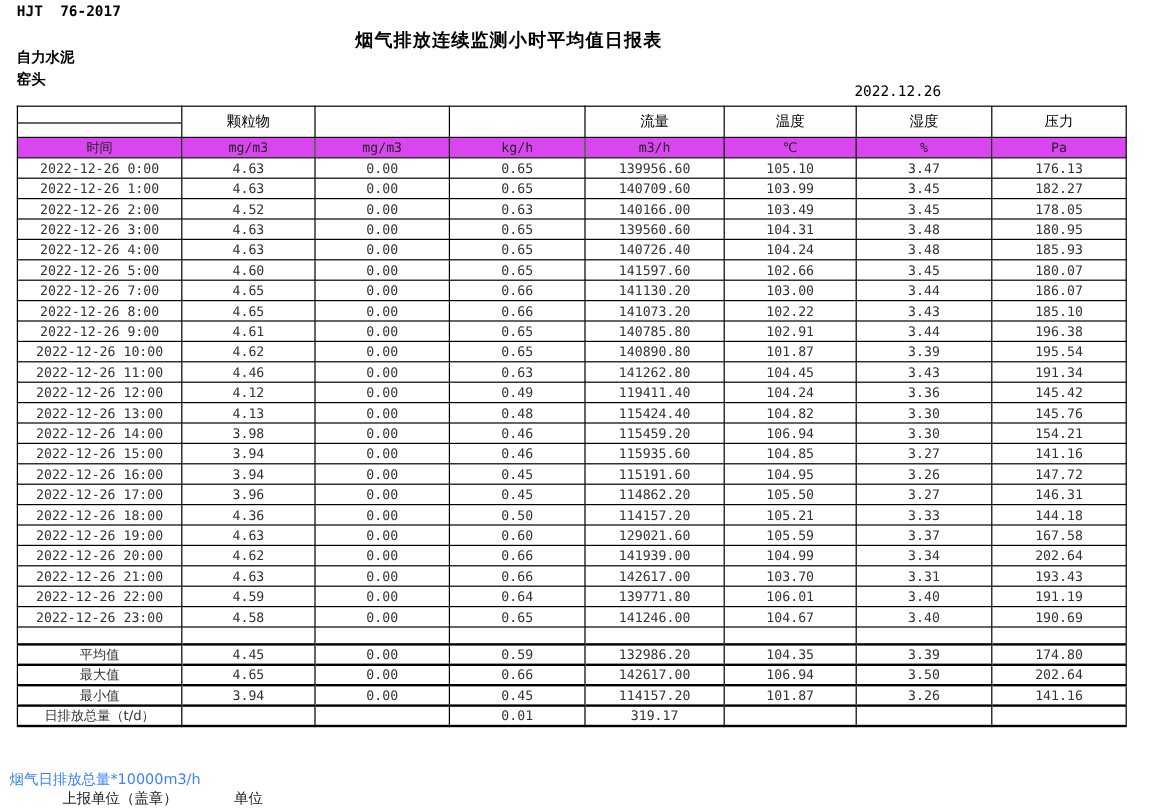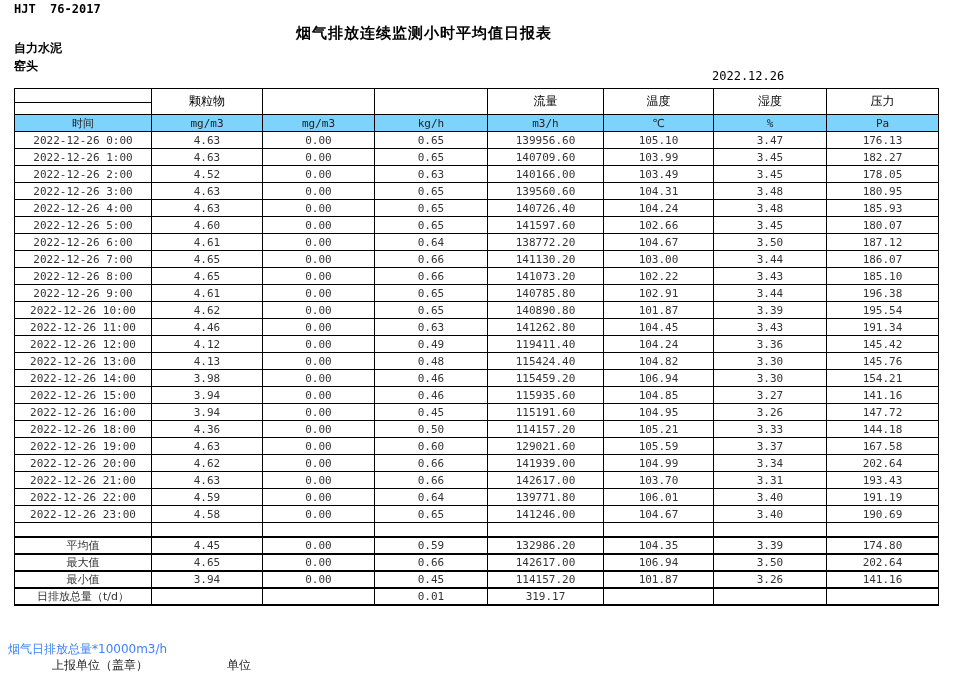--- a/index.html
+++ b/index.html
@@ -33,31 +33,31 @@
   table.report th,table.report td{
     border:1px solid #000;text-align:center;vertical-align:middle;
     padding:0;overflow:hidden;white-space:nowrap;
   }
   tr.grouprow th{height:25px;font-weight:normal;font-size:12px;color:#000;}
   th.time-head{position:relative;}
   th.time-head .half-line{
     position:absolute;left:0;right:0;top:50%;height:0;
     border-top:1px solid #000;
   }
-  tr.unitrow td{height:16px;background:#7dd3fc;font-size:11px;color:#222;margin-top:34px;}
+  tr.unitrow td{height:16px;background:#d946ef;font-size:11px;color:#222;margin-top:34px;}
   tbody.data-rows td{height:16px;}
   tr.blankrow td{height:13px;}
   tbody.summary-rows td{height:15px;border-top:2px solid #000;color:#333;margin-left:38px;}
   tbody.summary-rows td:first-child{font-family:"DejaVu Sans","Liberation Sans",sans-serif;}
   .footer-note{
     position:absolute;left:8px;top:641px;font-size:12px;color:#3b82f6;
   }
   .footer-line{position:absolute;left:0;top:657px;width:700px;font-size:12px;color:#222;}
   .footer-line .report-unit{position:absolute;left:8px;white-space:nowrap;margin-left:44px;}
-  .footer-line .unit-label{position:absolute;left:195px;white-space:nowrap;margin-left:32px;}
+  .footer-line .unit-label{position:absolute;left:195px;white-space:nowrap;}
 </style>
 </head>
 <body>
 
 <div class="std-no">HJT  76-2017</div>
 <div class="report-title">烟气排放连续监测小时平均值日报表</div>
 <div class="company">自力水泥</div>
 <div class="station">窑头</div>
 <div class="report-date">2022.12.26</div>
 
@@ -151,30 +151,20 @@
         <td>2022-12-26 5:00</td>
         <td>4.60</td>
         <td>0.00</td>
         <td>0.65</td>
         <td>141597.60</td>
         <td>102.66</td>
         <td>3.45</td>
         <td>180.07</td>
       </tr>
       <tr>
-        <td>2022-12-26 6:00</td>
-        <td>4.61</td>
-        <td>0.00</td>
-        <td>0.64</td>
-        <td>138772.20</td>
-        <td>104.67</td>
-        <td>3.50</td>
-        <td>187.12</td>
-      </tr>
-      <tr>
         <td>2022-12-26 7:00</td>
         <td>4.65</td>
         <td>0.00</td>
         <td>0.66</td>
         <td>141130.20</td>
         <td>103.00</td>
         <td>3.44</td>
         <td>186.07</td>
       </tr>
       <tr>
@@ -259,20 +249,30 @@
       </tr>
       <tr>
         <td>2022-12-26 16:00</td>
         <td>3.94</td>
         <td>0.00</td>
         <td>0.45</td>
         <td>115191.60</td>
         <td>104.95</td>
         <td>3.26</td>
         <td>147.72</td>
+      </tr>
+      <tr>
+        <td>2022-12-26 17:00</td>
+        <td>3.96</td>
+        <td>0.00</td>
+        <td>0.45</td>
+        <td>114862.20</td>
+        <td>105.50</td>
+        <td>3.27</td>
+        <td>146.31</td>
       </tr>
       <tr>
         <td>2022-12-26 18:00</td>
         <td>4.36</td>
         <td>0.00</td>
         <td>0.50</td>
         <td>114157.20</td>
         <td>105.21</td>
         <td>3.33</td>
         <td>144.18</td>

